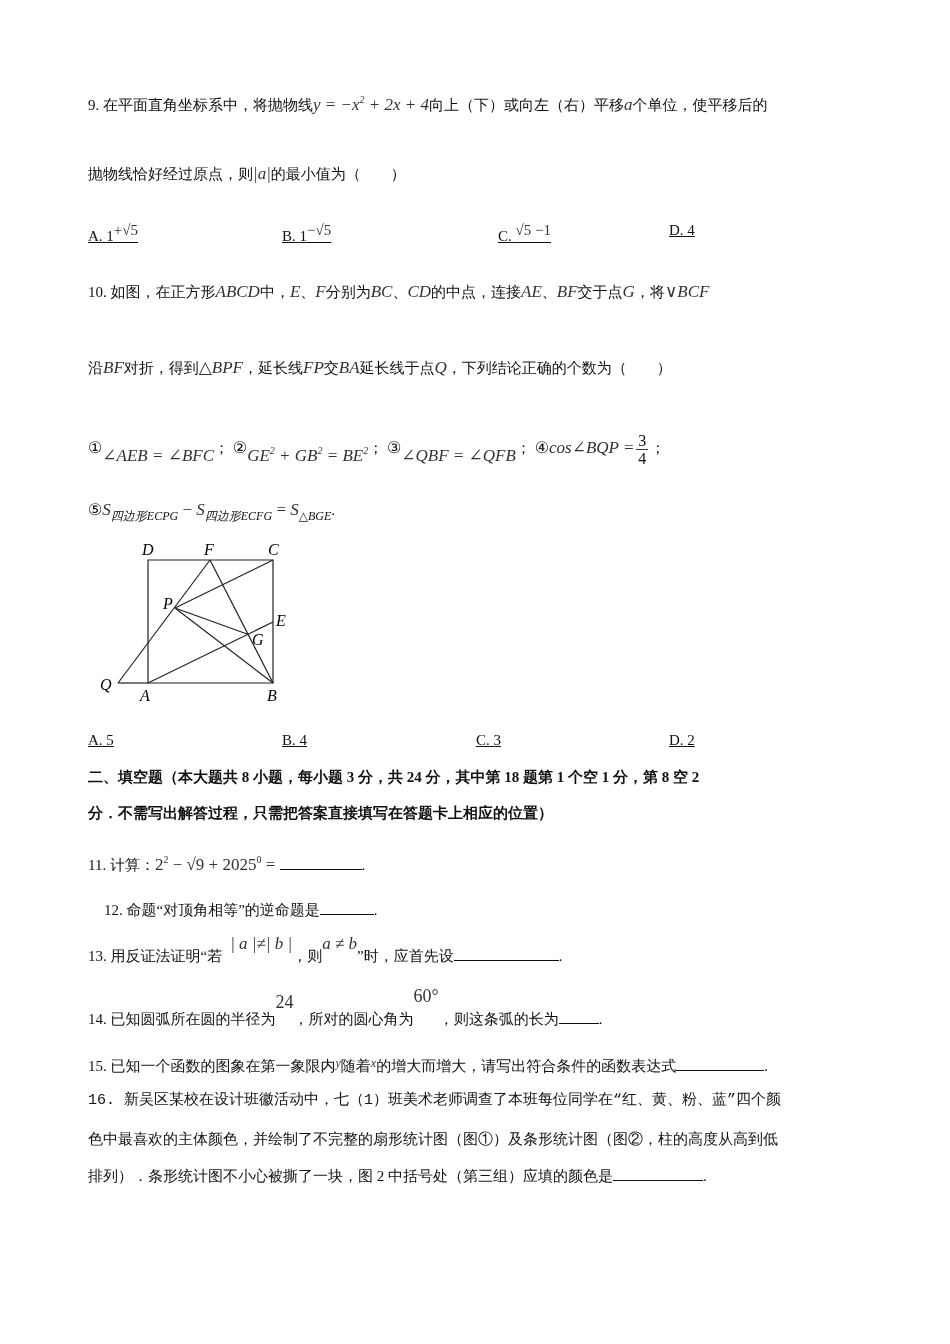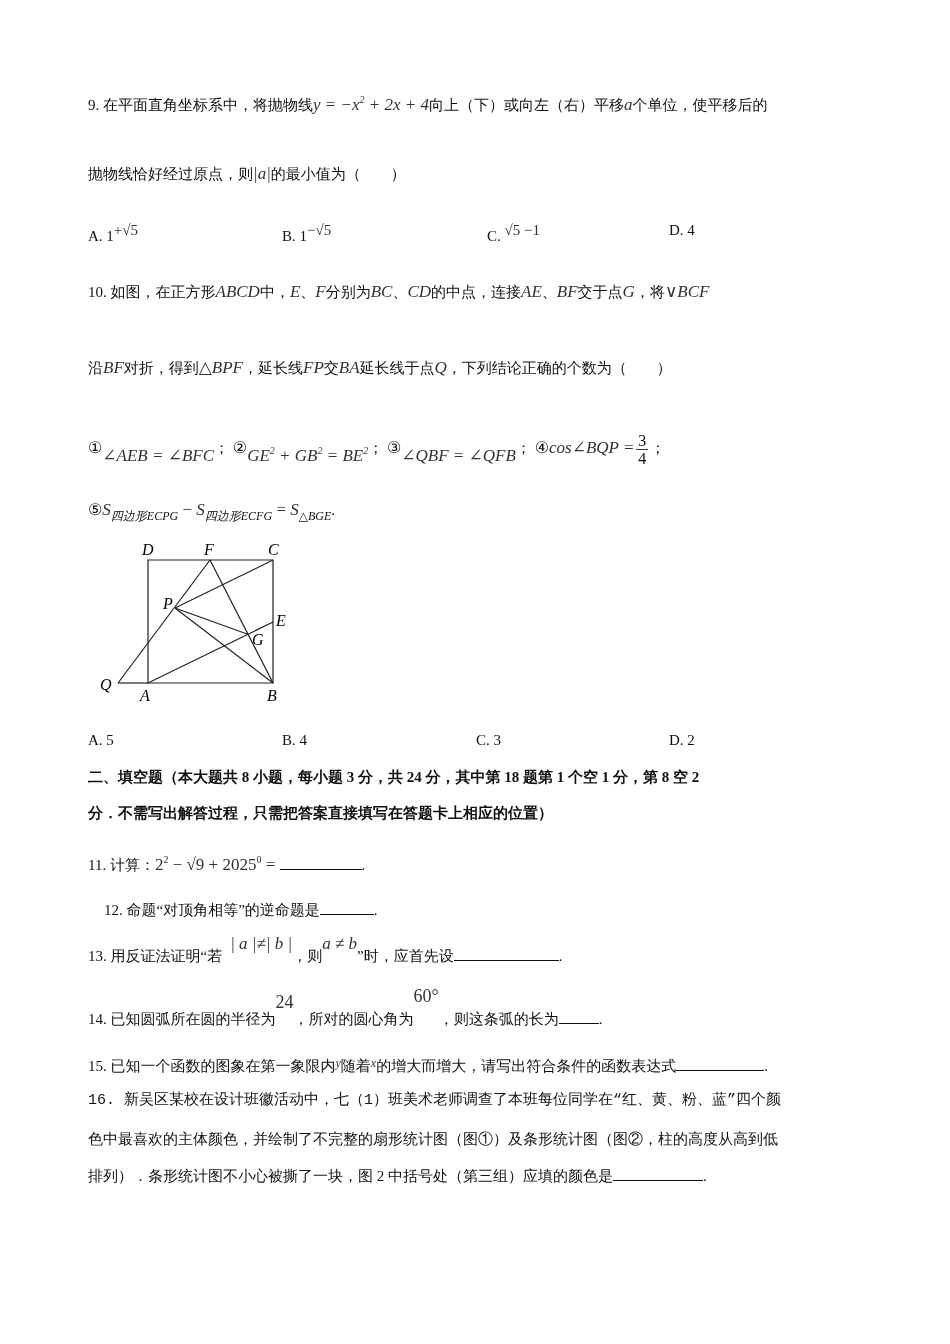--- a/index.html
+++ b/index.html
@@ -2,21 +2,21 @@
 <html><head>
 <meta charset="utf-8">
 <style>
   html, body { margin:0; padding:0; background:#ffffff; }
   body { width:950px; height:1344px; position:relative; overflow:hidden;
          font-family:"Liberation Serif","DejaVu Serif",serif; color:#111; font-size:15px; }
   .line { position:absolute; left:88px; white-space:nowrap; line-height:20px; }
   .m { font-family:"Liberation Serif","DejaVu Serif",serif; font-style:italic; font-size:17px; color:#333; }
   .mr { font-family:"Liberation Serif","DejaVu Serif",serif; font-size:17px; color:#333; }
   sup { font-size:10px; }
-  .opt { position:absolute; white-space:nowrap; font-size:15px; }
+  .opt { position:absolute; white-space:nowrap; font-size:15px;text-decoration:underline; }
   .bold { font-weight:bold; }
   .blank { display:inline-block; border-bottom:1px solid #111; height:14px; vertical-align:baseline; }
   .frac { display:inline-block; vertical-align:middle; text-align:center; font-size:16px; line-height:17px; margin:0 2px; }
   .frac span { display:block; }
   .frac .num { border-bottom:1px solid #333; padding:0 2px; }
   .sub { font-size:12px; font-style:italic; vertical-align:-5px; }
   .circ { font-size:16px; }
   svg text { font-family:"Liberation Serif","DejaVu Serif",serif; font-style:italic; font-size:16px; }
 </style>
 </head>
@@ -24,21 +24,21 @@
 
 <div class="line" style="top:90px;">
   <span>9.</span>
   <span>在平面直角坐标系中，将抛物线</span><span class="m"><span>y</span><span> = −x</span><sup>2</sup><span> + 2x + 4</span></span><span>向上（下）或向左（右）平移</span><span class="m">a</span><span>个单位，使平移后的</span>
 </div>
 <div class="line" style="top:164px;">
   <span>抛物线恰好经过原点，则</span><span class="m">|a|</span><span>的最小值为（　　）</span>
 </div>
 <div class="opt" style="left:88px; top:222px;"><span>A.</span> <span>1</span><sup class="mr" style="font-size:15px;">+√5</sup></div>
 <div class="opt" style="left:282px; top:222px;"><span>B.</span> <span>1</span><sup class="mr" style="font-size:15px;">−√5</sup></div>
-<div class="opt" style="left:487px; top:222px;"><span>C.</span> <sup class="mr" style="font-size:15px;">√5 −1</sup></div>
+<div class="opt" style="left:498px; top:222px;"><span>C.</span> <sup class="mr" style="font-size:15px;">√5 −1</sup></div>
 <div class="opt" style="left:669px; top:222px;"><span>D.</span> <span>4</span></div>
 
 <div class="line" style="top:282px;">
   <span>10.</span>
   <span>如图，在正方形</span><span class="m">ABCD</span><span>中，</span><span class="m">E</span><span>、</span><span class="m">F</span><span>分别为</span><span class="m">BC</span><span>、</span><span class="m">CD</span><span>的中点，连接</span><span class="m">AE</span><span>、</span><span class="m">BF</span><span>交于点</span><span class="m">G</span><span>，将</span><span class="m">∨BCF</span>
 </div>
 <div class="line" style="top:358px;">
   <span>沿</span><span class="m">BF</span><span>对折，得到</span><span class="m">△BPF</span><span>，延长线</span><span class="m">FP</span><span>交</span><span class="m">BA</span><span>延长线于点</span><span class="m">Q</span><span>，下列结论正确的个数为（　　）</span>
 </div>
 

